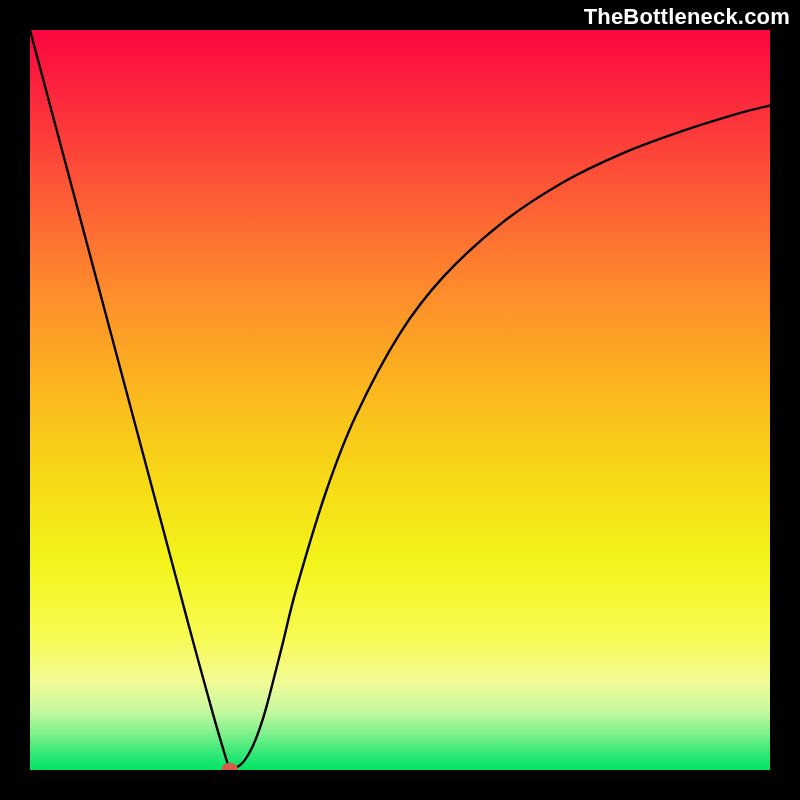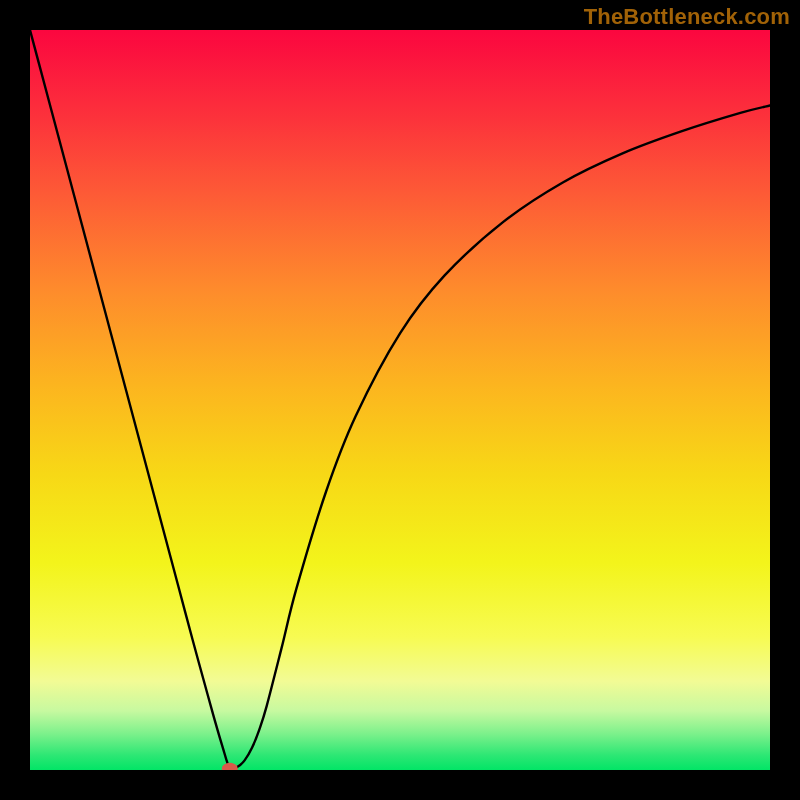--- a/index.html
+++ b/index.html
@@ -22,21 +22,21 @@
     left: 30px;
     top: 30px;
     width: 740px;
     height: 740px;
     overflow: hidden;
   }
   .watermark {
     position: absolute;
     top: 4px;
     right: 10px;
-    color: #a16207;
+    color: #ffffff;
     font-size: 22px;
     font-weight: 600;
     letter-spacing: 0.2px;
     user-select: none;
   }
   svg {
     position: absolute;
     left: 0; top: 0;
     width: 740px;
     height: 740px;

